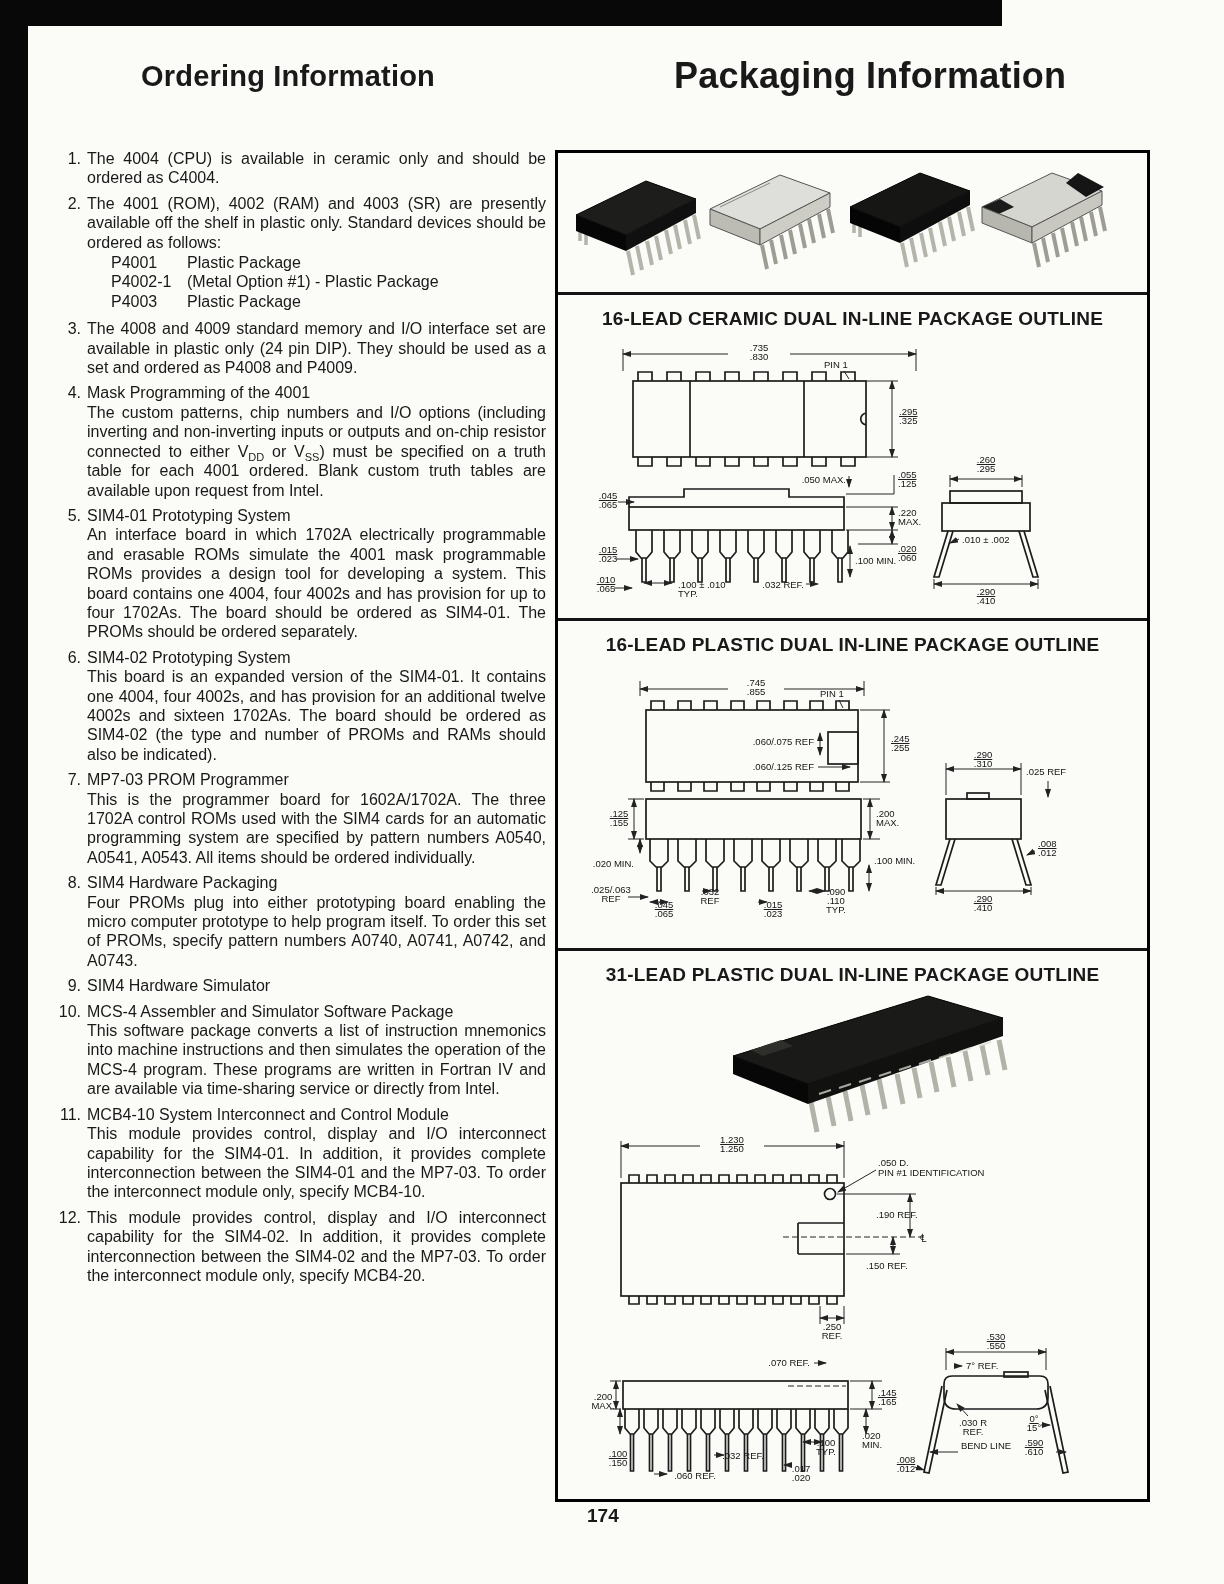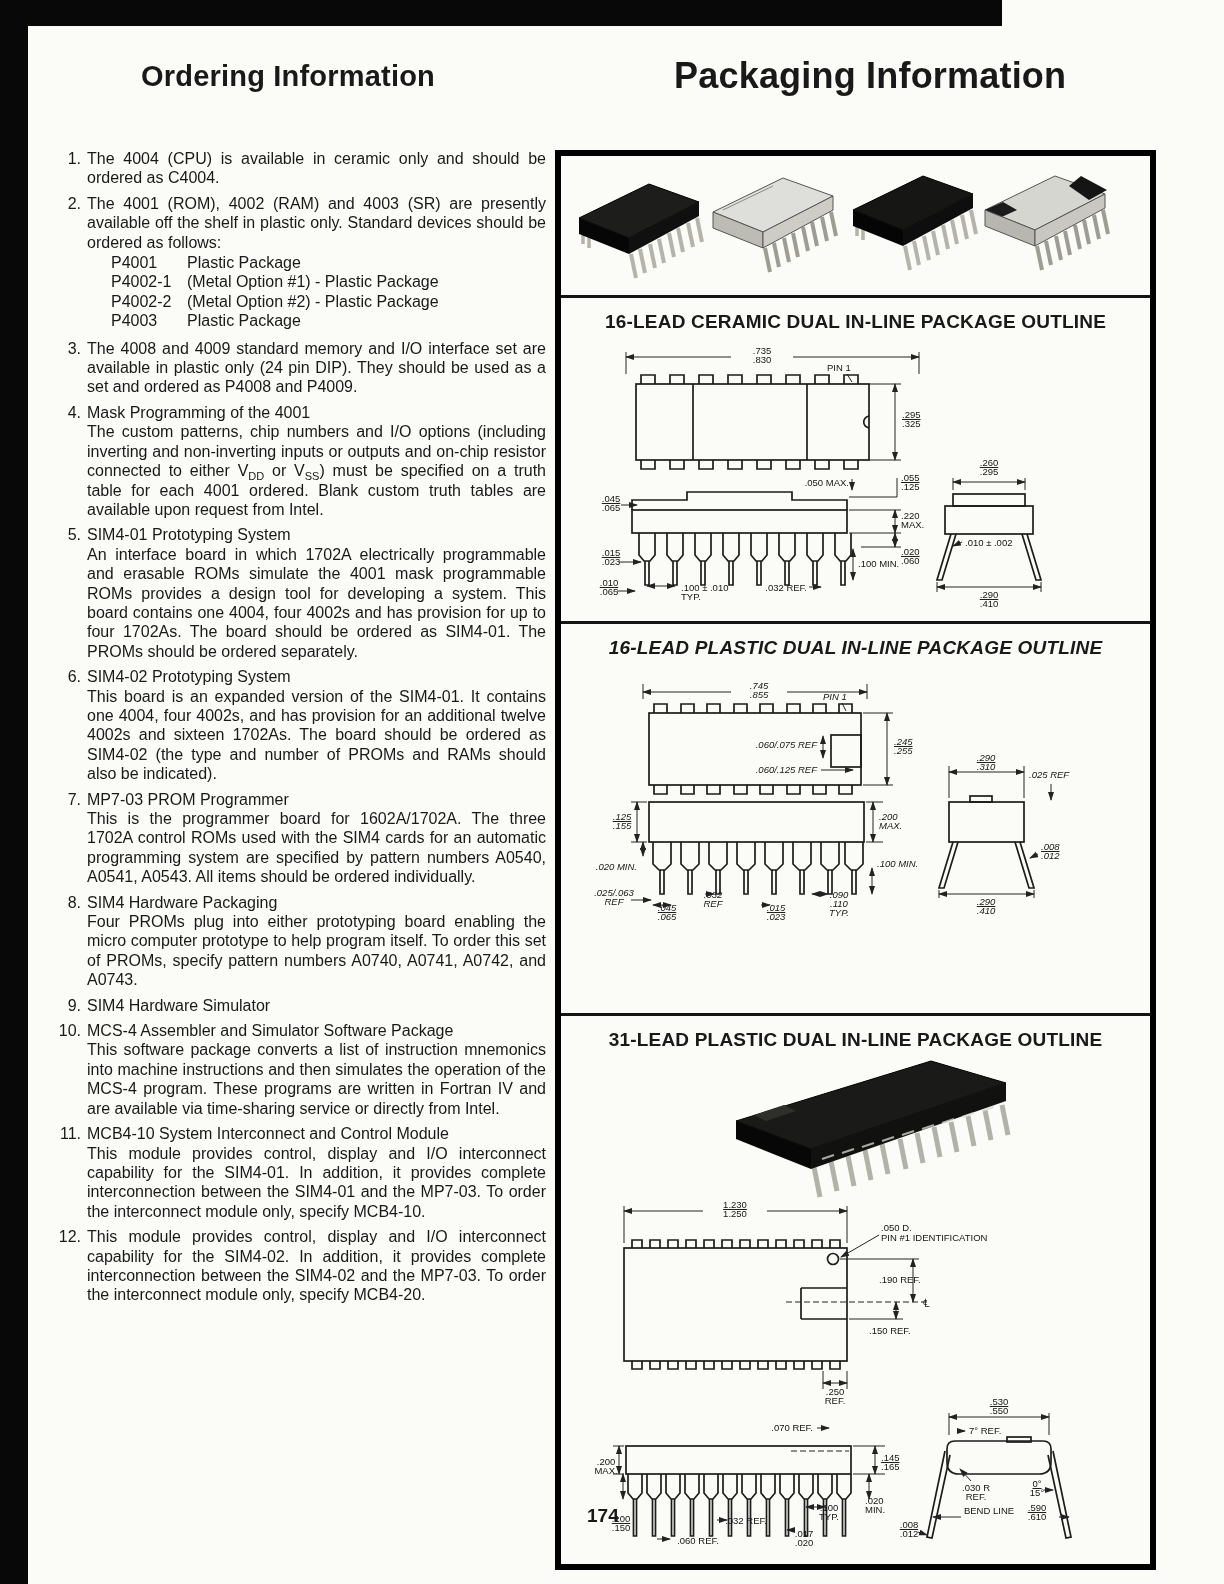--- a/index.html
+++ b/index.html
@@ -12,25 +12,25 @@
   .h-right{left:674px;top:55px;font-size:36px;}
   .ordering{position:absolute;left:57px;top:149px;width:489px;font-size:16px;line-height:19.4px;}
   .oi{display:flex;gap:6px;margin-bottom:6px;}
   .num{width:24px;flex:none;text-align:right;}
   .txt{flex:1;text-align:justify;}
   .ti{font-weight:normal;text-align:left;}
   .sub{margin:1px 0 2px 24px;}
   .subrow{display:flex;text-align:left;}
   .code{width:76px;flex:none;}
   sub{font-size:11px;line-height:0;}
-  .panel{position:absolute;left:555px;top:150px;width:589px;border:6px solid #000000;background:#fbfbf8;}
+  .panel{position:absolute;left:555px;top:150px;width:589px;border:3px solid #000000;background:#fbfbf8;}
   .panel>div{box-sizing:border-box;position:relative;}
   .ph{height:142px;border-bottom:3px solid #141414;}
   .s1{height:326px;border-bottom:3px solid #141414;}
-  .s2{height:392px;border-bottom:3px solid #141414;font-style:italic;}
+  .s2{height:330px;border-bottom:3px solid #141414;}
   .s3{height:548px;}
   .st{padding-top:13px;font-size:19px;font-weight:bold;text-align:center;letter-spacing:.2px;}
   .sec-svg{position:absolute;left:0;}
   .pageno{position:absolute;left:587px;top:1505px;font-size:19px;font-weight:bold;}
   svg .p{fill:none;stroke:#1c1c1c;stroke-width:1.7;}
   svg .d{fill:none;stroke:#252525;stroke-width:1;}
   svg .dd{stroke-dasharray:6 3;}
   svg text{font-size:9.5px;fill:#141414;font-family:"Liberation Sans",sans-serif;}
   svg .big{font-size:11.5px;}
 </style>
@@ -56,24 +56,20 @@
       <div class="txt">
         <span>The 4001 (ROM), 4002 (RAM) and 4003 (SR) are presently available off the shelf in plastic only.  Standard devices should be ordered as follows:</span>
         <div class="sub">
           <div class="subrow">
               <span class="code">P4001</span>
               <span>Plastic Package</span>
             </div>
           <div class="subrow">
               <span class="code">P4002-1</span>
               <span>(Metal Option #1) - Plastic Package</span>
-            </div>
-          <div class="subrow">
-              <span class="code">P4002-2</span>
-              <span>(Metal Option #2) - Plastic Package</span>
             </div>
           <div class="subrow">
               <span class="code">P4003</span>
               <span>Plastic Package</span>
             </div>
         </div>
       </div>
     </div>
 
     <div class="oi">

